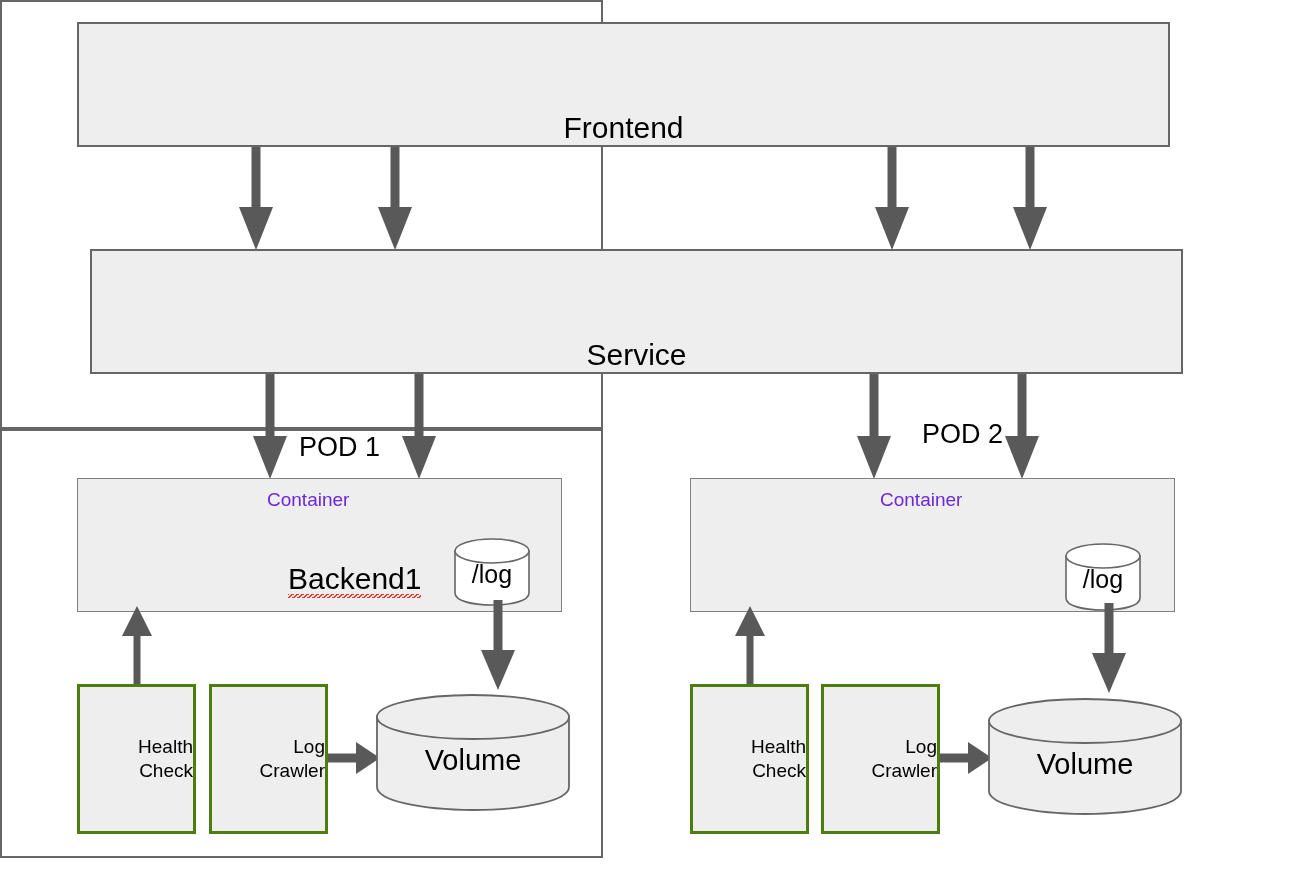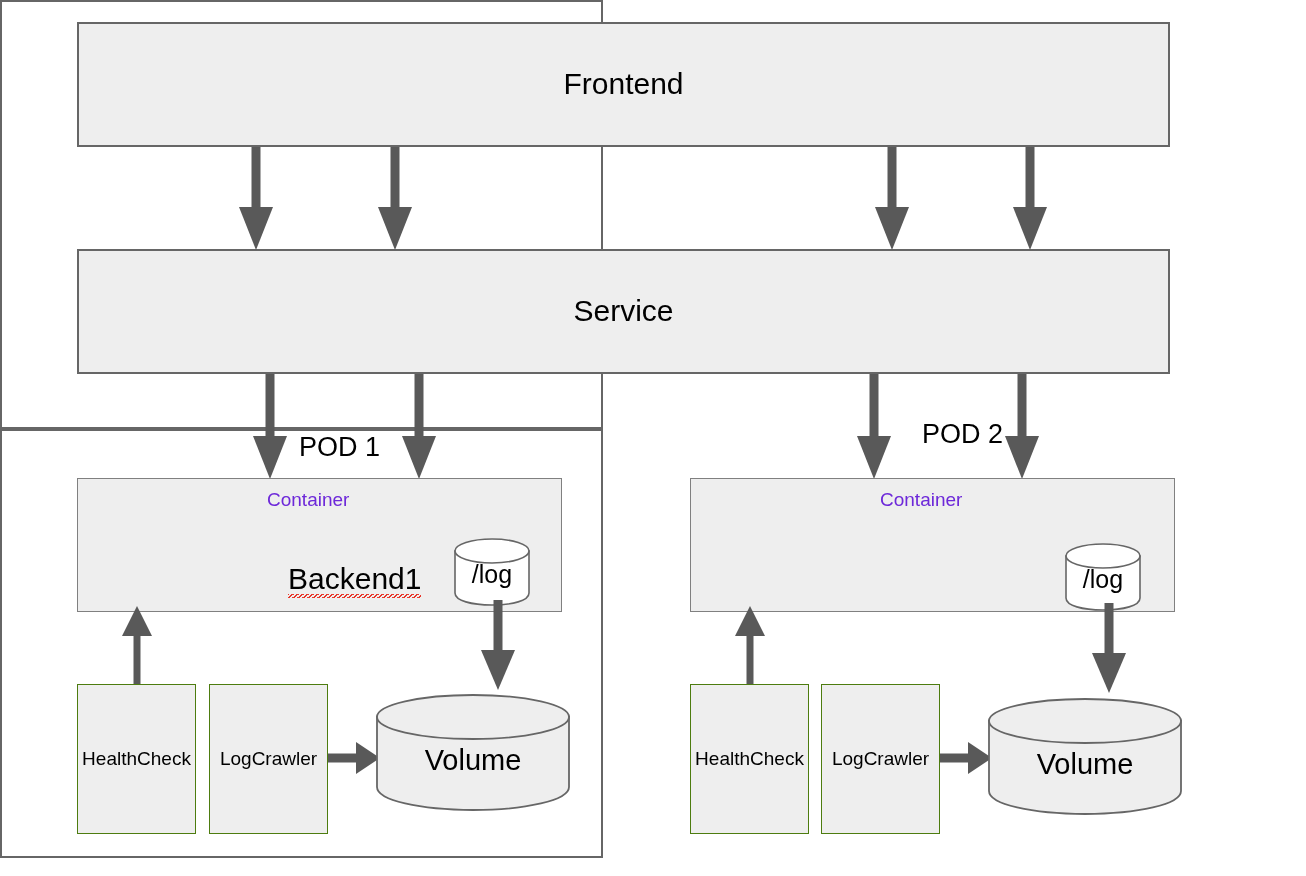--- a/index.html
+++ b/index.html
@@ -15,21 +15,21 @@
     position: relative;
     width: 1306px;
     height: 876px;
     background: #ffffff;
     overflow: hidden;
   }
   .node {
     position: absolute;
     box-sizing: border-box;
     display: flex;
-    align-items: center;
+    align-items: flex-end;
     justify-content: center;
     text-align: center;
     color: #000000;
   }
   
   .tier-box {
     background: #eeeeee;
     border: 2px solid #666666;
     font-size: 30px;
     line-height: 1.15;
@@ -68,24 +68,24 @@
         #e8362a 0px, #e8362a 1.2px,
         transparent 1.2px, transparent 2.6px);
     background-repeat: repeat-x;
     background-size: 5px 4px;
     background-position: left bottom;
     margin-left: 48px;
   }
   
   .sidecar-box {
     background: #eeeeee;
-    border: 1px solid #4d7c0f;
+    border: 3px solid #4d7c0f;
     font-size: 19px;
     line-height: 1.25;
-    flex-direction: row;
+    flex-direction: column;
   }
   
   .cylinder {
     position: absolute;
   }
   .cyl-label {
     position: absolute;
     display: flex;
     align-items: center;
     justify-content: center;
@@ -101,21 +101,21 @@
 </style>
 </head>
 <body>
 
 <div id="canvas">
 
   <div class="node tier-box" style="left:77px; top:22px; width:1093px; height:125px;">
     <span>Frontend</span>
   </div>
 
-  <div class="node tier-box" style="left:77px; top:249px; width:1093px; height:125px;">
+  <div class="node tier-box" style="left:90px; top:249px; width:1093px; height:125px;">
     <span>Service</span>
   </div>
 
   <div class="edge" style="left:238px; top:147px; width:36px; height:103px;">
     <svg width="36" height="103" viewBox="0 0 36 103">
       <path d="M18,0 L18,62" stroke="#595959" stroke-width="9" fill="none"></path>
       <path d="M1,60 L35,60 L18,103 Z" fill="#595959"></path>
     </svg>
   </div>
   <div class="edge" style="left:377px; top:147px; width:36px; height:103px;">

